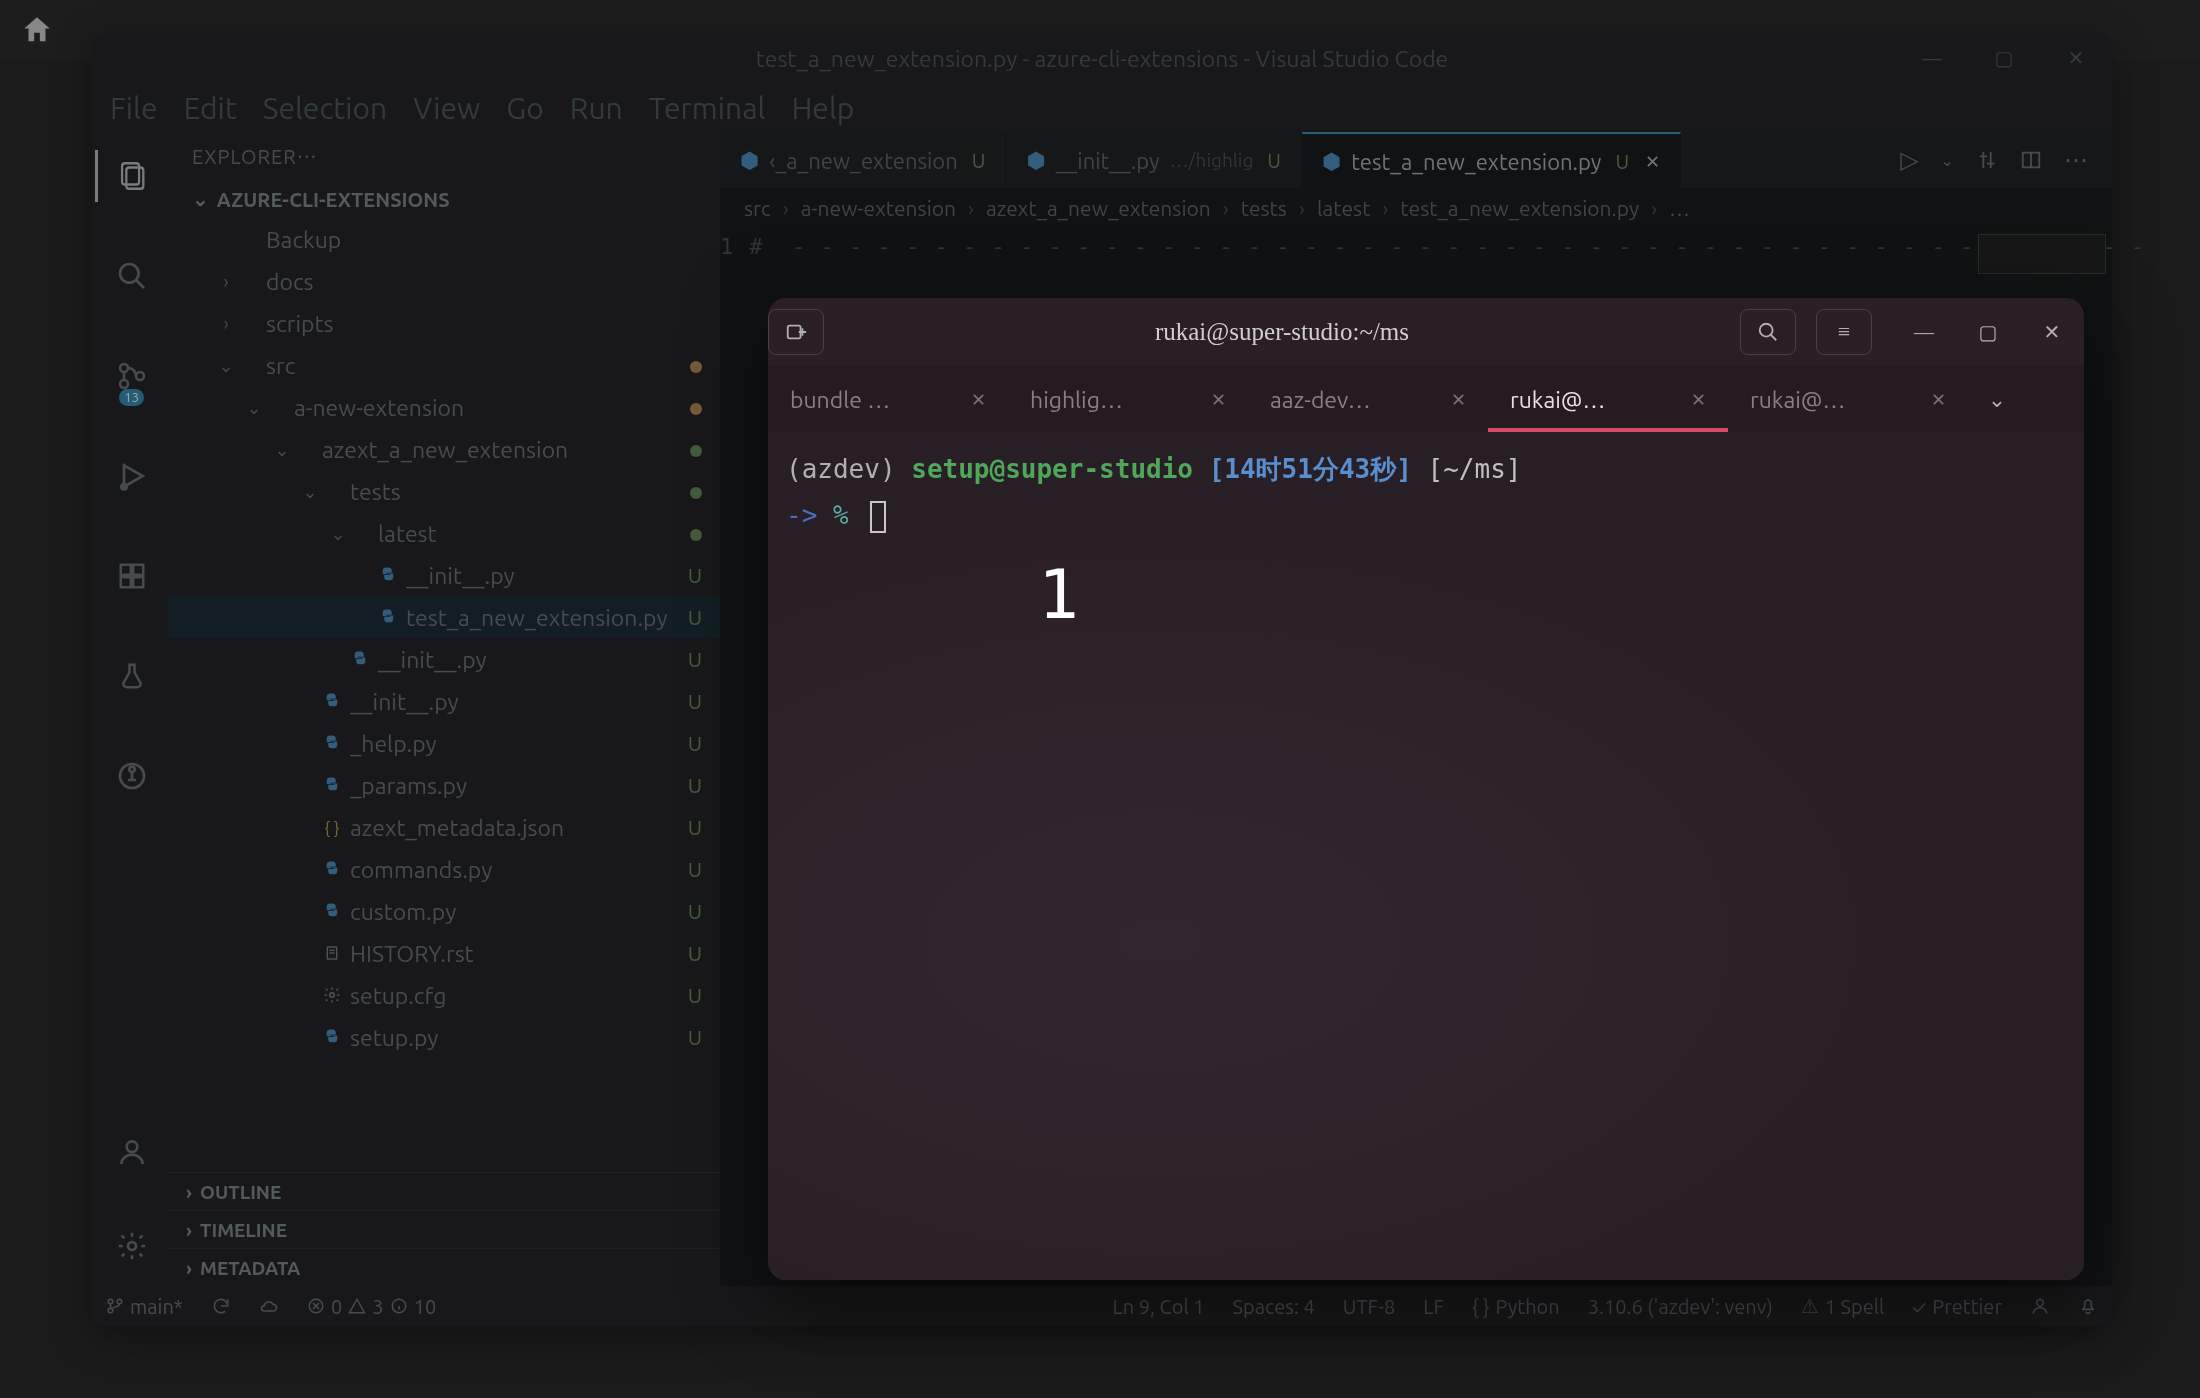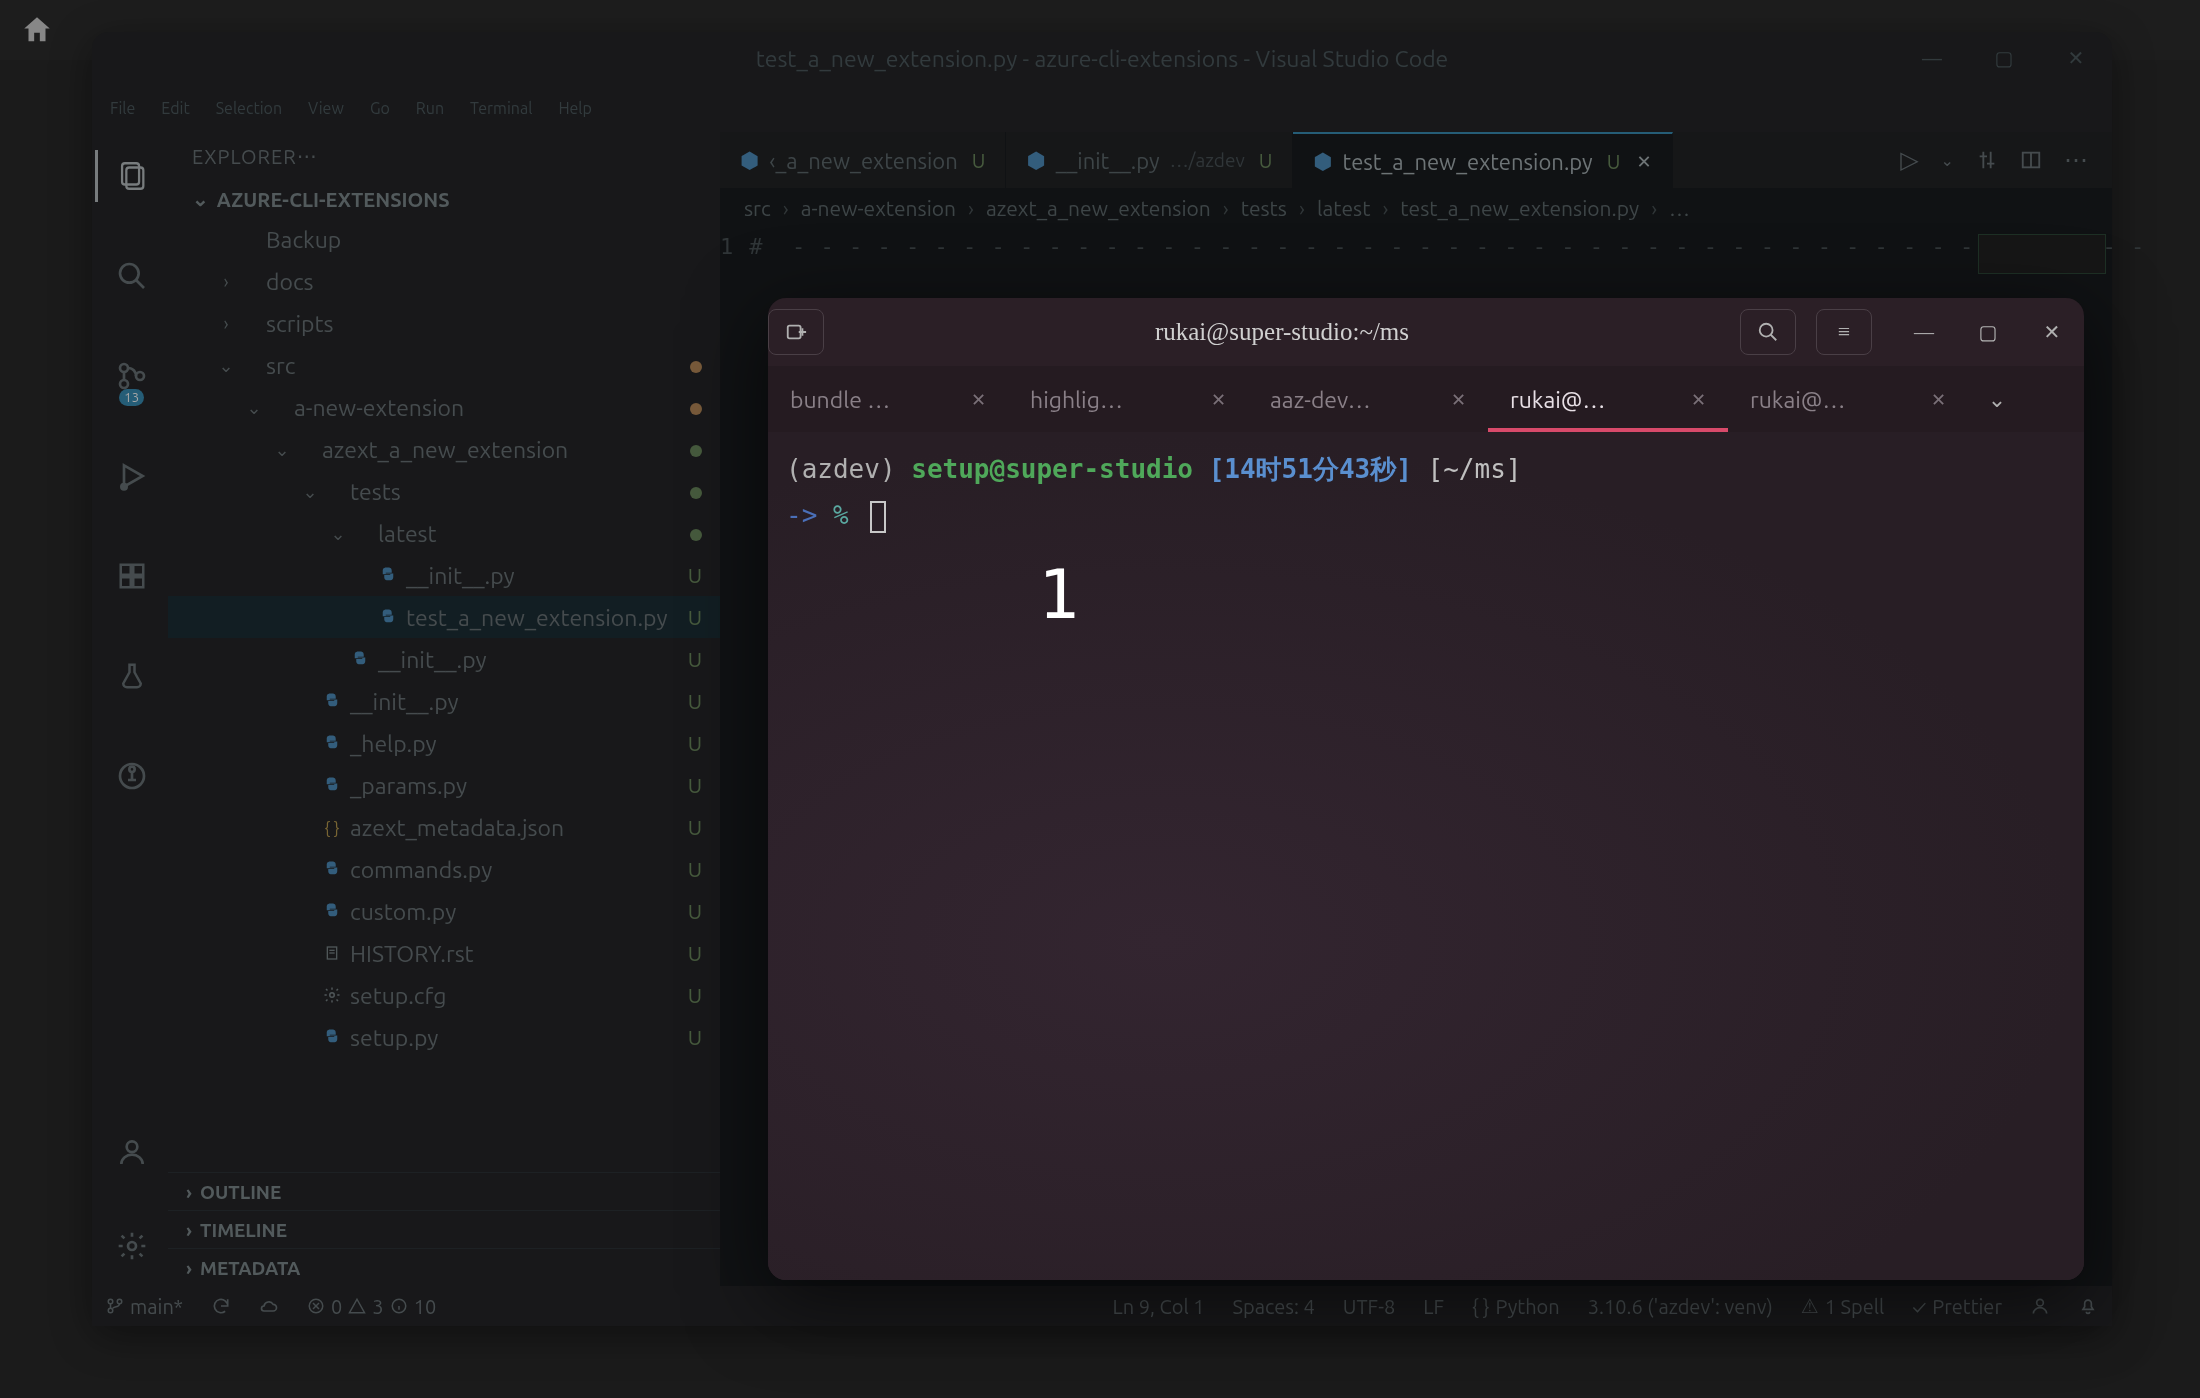--- a/index.html
+++ b/index.html
@@ -5,21 +5,21 @@
 * { margin: 0; padding: 0; box-sizing: border-box; user-select: none; }
 body { font-family: "Segoe UI", Ubuntu, sans-serif; background: #1e1e1e; width: 2200px; height: 1398px; overflow: hidden; position: relative; }
 .desktop { width: 2200px; height: 1398px; background: #2a2a2a; position: relative; }
 .overlay { position: absolute; inset: 0; background: rgba(0,0,0,0.35); z-index: 50; pointer-events: none; }
 .topbar { height: 60px; background: #2d2d2d; display: flex; align-items: center; padding: 0 20px; }
 .home-icon { color: #e8e8e8; font-size: 34px; }
 .vscode-window { position: absolute; left: 92px; top: 32px; width: 2020px; height: 1294px; background: #252628; border-radius: 16px; display: flex; flex-direction: column; box-shadow: 0 10px 40px rgba(0,0,0,0.4); }
 .titlebar { height: 52px; display: flex; align-items: center; justify-content: center; position: relative; color: #4d5a5f; font-size: 23px; }
 .title-ctrl { position: absolute; right: 0; top: 0; display: flex; }
 .title-ctrl span { width: 72px; height: 52px; display: flex; align-items: center; justify-content: center; color: #4d5a5f; font-size: 20px; cursor: pointer; }
-.menubar { height: 48px; display: flex; align-items: center; padding: 0 18px; gap: 26px; color: #4d5a5f; font-size: 16px; }
+.menubar { height: 48px; display: flex; align-items: center; padding: 0 18px; gap: 26px; color: #4d5a5f; font-size: 30px; }
 .menubar span { cursor: pointer; }
 .mainrow { flex: 1; display: flex; min-height: 0; }
 .activitybar { width: 76px; background: #252628; display: flex; flex-direction: column; align-items: center; padding-top: 18px; gap: 48px; color: #6b7478; font-size: 36px; border-left: 4px solid transparent; }
 .activitybar .act { width: 100%; height: 52px; display: flex; align-items: center; justify-content: center; cursor: pointer; position: relative; }
 .activitybar .act.active { border-left: 3px solid #b8bfc2; color: #c5cbce; margin-left: -3px; }
 .act-badge { position: absolute; bottom: -4px; right: 24px; background: #3a8fb7; color: #fff; font-size: 13px; border-radius: 10px; padding: 0 5px; line-height: 17px; }
 .activitybar .bottom { margin-top: auto; margin-bottom: 14px; display: flex; flex-direction: column; gap: 42px; }
 .sidebar { width: 552px; background: #252628; display: flex; flex-direction: column; color: #6b7478; font-size: 22px; }
 .sb-head { height: 48px; display: flex; align-items: center; padding: 0 24px; color: #6b7478; font-size: 20px; letter-spacing: 1px; }
 .sb-title { height: 38px; display: flex; align-items: center; padding-left: 24px; gap: 8px; color: #7f8a8e; font-weight: 600; font-size: 20px; }
@@ -358,21 +358,21 @@
       <div class="editor-area">
         <div class="tabs" id="tabs">
             <div class="tab">
               <span style="color:#4f8fbf">⬢</span>
               <span>‹_a_new_extension</span>
               <span class="u">U</span>
             </div>
             <div class="tab">
               <span style="color:#4f8fbf">⬢</span>
               <span>__init__.py</span>
-              <span style="color:#4a5357;font-size:19px">…/azdev</span>
+              <span style="color:#4a5357;font-size:19px">…/highlig</span>
               <span class="u">U</span>
             </div>
             <div class="tab active">
               <span style="color:#4f8fbf">⬢</span>
               <span>test_a_new_extension.py</span>
               <span class="u">U</span>
               <span class="tcl">✕</span>
             </div>
             <div class="tab-actions">
               <span>▷</span>

